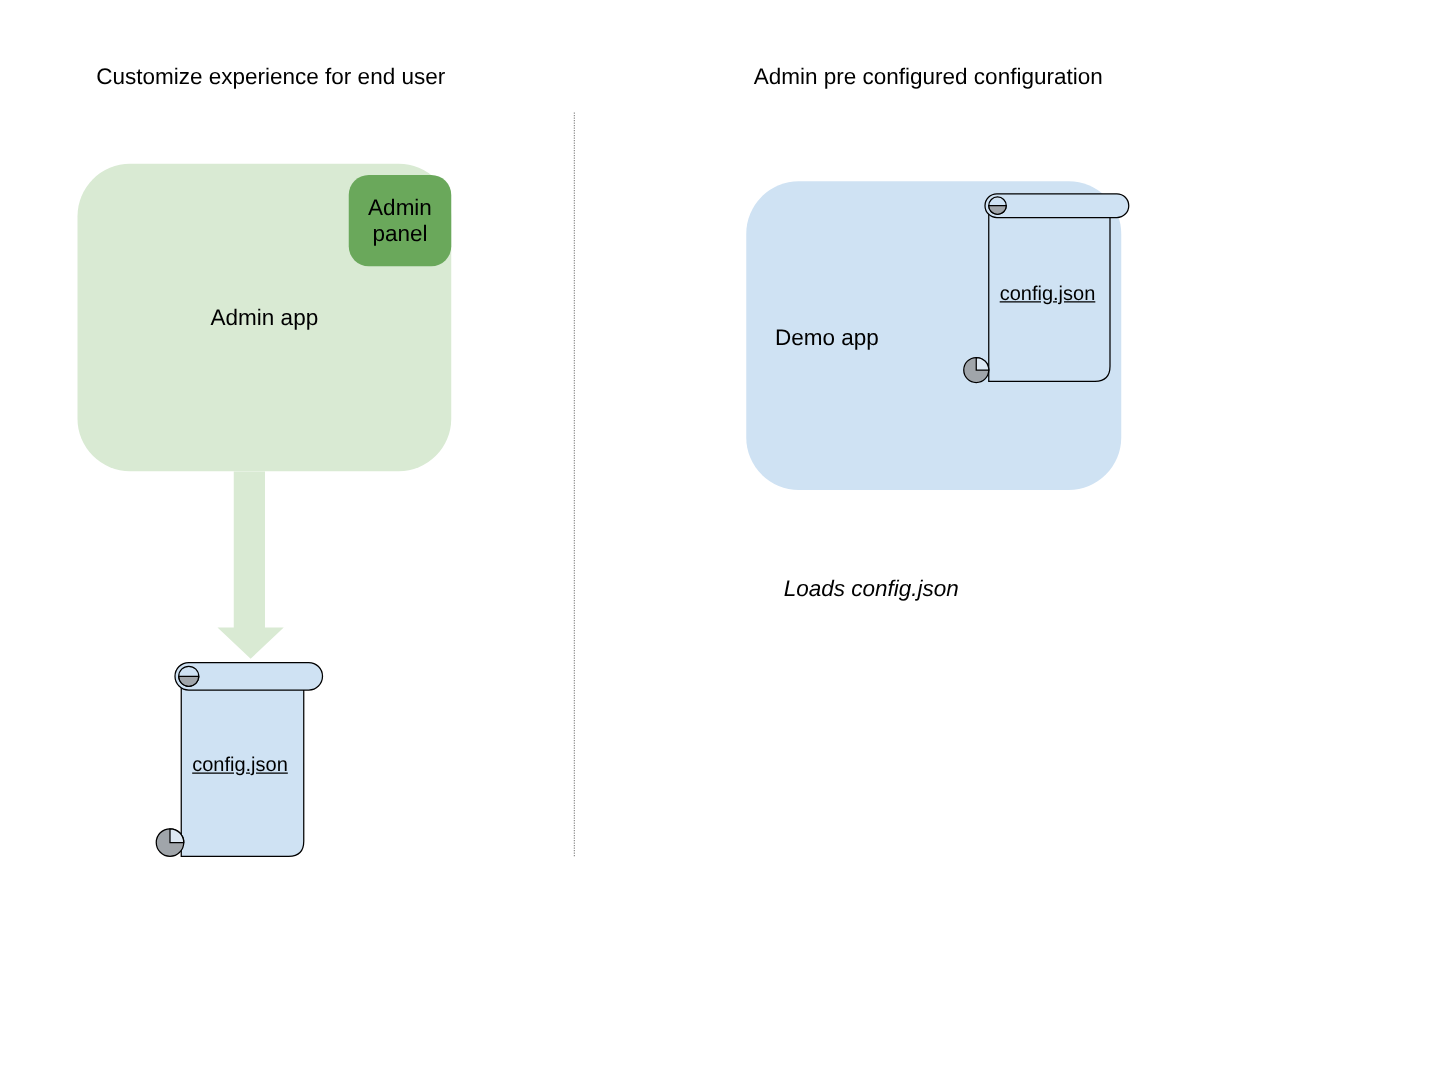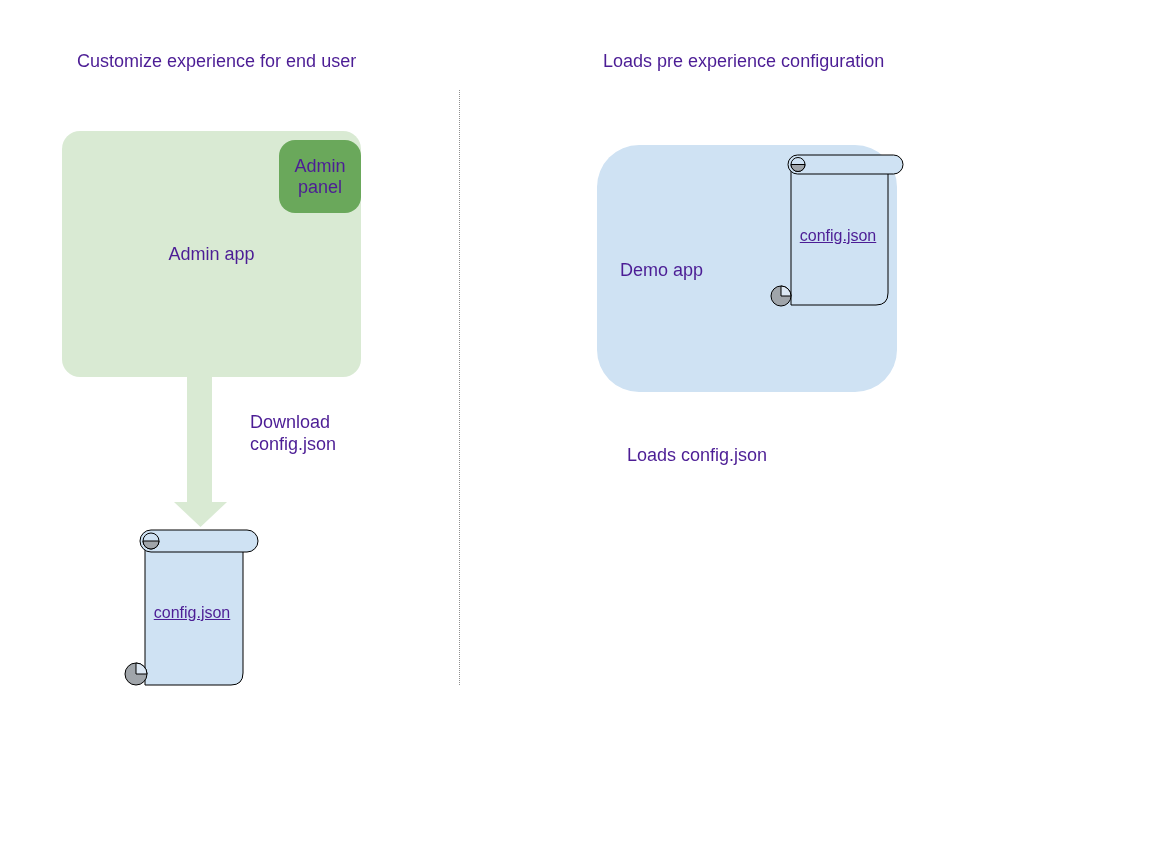--- a/index.html
+++ b/index.html
@@ -2,21 +2,21 @@
 <html><head>
 <meta charset="utf-8">
 <style>
   html, body { margin: 0; padding: 0; background: #ffffff; }
   .canvas {
     position: relative;
     width: 1152px;
     height: 864px;
     background: #ffffff;
     font-family: "Liberation Sans", sans-serif;
-    color: #4c1d95;
+    color: #000000;
     overflow: hidden;
   }
   .abs { position: absolute; }
   .title {
     font-size: 18px;
     line-height: 22px;
     white-space: nowrap;
   }
   .app-box {
     border-radius: 42px;
@@ -42,60 +42,59 @@
   }
   .demo-app-label {
     left: 620px; top: 259px; width: 160px;
     font-size: 18px; line-height: 22px; text-align: left;
   }
   .caption {
     font-size: 18px;
     line-height: 22px;
   }
   .download-caption { left: 250px; top: 411px; width: 104px; }
-  .loads-caption { left: 627px; top: 444px; width: 220px; }
+  .loads-caption { left: 627px; top: 460px; width: 220px; font-style: italic; }
   .scroll-label {
     font-size: 16px;
     line-height: 20px;
     text-align: center;
     width: 100px;
     text-decoration: underline;
   }
   .divider {
     left: 459px; top: 90px; height: 595px; width: 0;
     border-left: 1px dotted #8f8f8f;
   }
   svg { display: block; }
 </style>
 </head>
 <body>
 
 <div class="canvas">
 
   <div class="abs title" style="left:77px; top:50px;">Customize experience for end user</div>
 
-  <div class="abs title" style="left:603px; top:50px;">Loads pre experience configuration</div>
+  <div class="abs title" style="left:603px; top:50px;">Admin pre configured configuration</div>
 
   <div class="abs divider"></div>
 
-  <div class="abs app-box admin-app" style="background: rgb(217, 234, 211); border-radius: 18px;">
+  <div class="abs app-box admin-app" style="background: rgb(217, 234, 211);">
     <div class="app-label">Admin app</div>
   </div>
 
   <div class="abs admin-panel" style="background: rgb(106, 168, 91);">
     <div class="app-label">Admin panel</div>
   </div>
 
   <div class="abs" style="left:168px; top:377px;">
     <svg width="66" height="152" viewBox="0 0 66 152">
       <polygon points="19,0 44,0 44,125 59,125 32.5,150 6,125 19,125" fill="#d9ead3"></polygon>
     </svg>
   </div>
 
-  <div class="abs caption download-caption">Download config.json</div>
 
   <div class="abs" style="left:122px; top:526px;">
     <svg width="142" height="162" viewBox="0 0 142 162">
 
       <path d="M23 15 V159 H109 Q121 159 121 147 V15 Z" stroke="#000" stroke-width="1" fill="#cfe2f3"></path>
 
       <rect x="18" y="4" width="118" height="22" rx="11" ry="11" stroke="#000" stroke-width="1" fill="#cfe2f3"></rect>
 
       <circle cx="29" cy="15" r="8" stroke="#000" stroke-width="1" fill="#cfe2f3"></circle>
       <path d="M21 15 A8 8 0 0 0 37 15 Z" stroke="#000" stroke-width="1" fill="#a0a5aa"></path>

